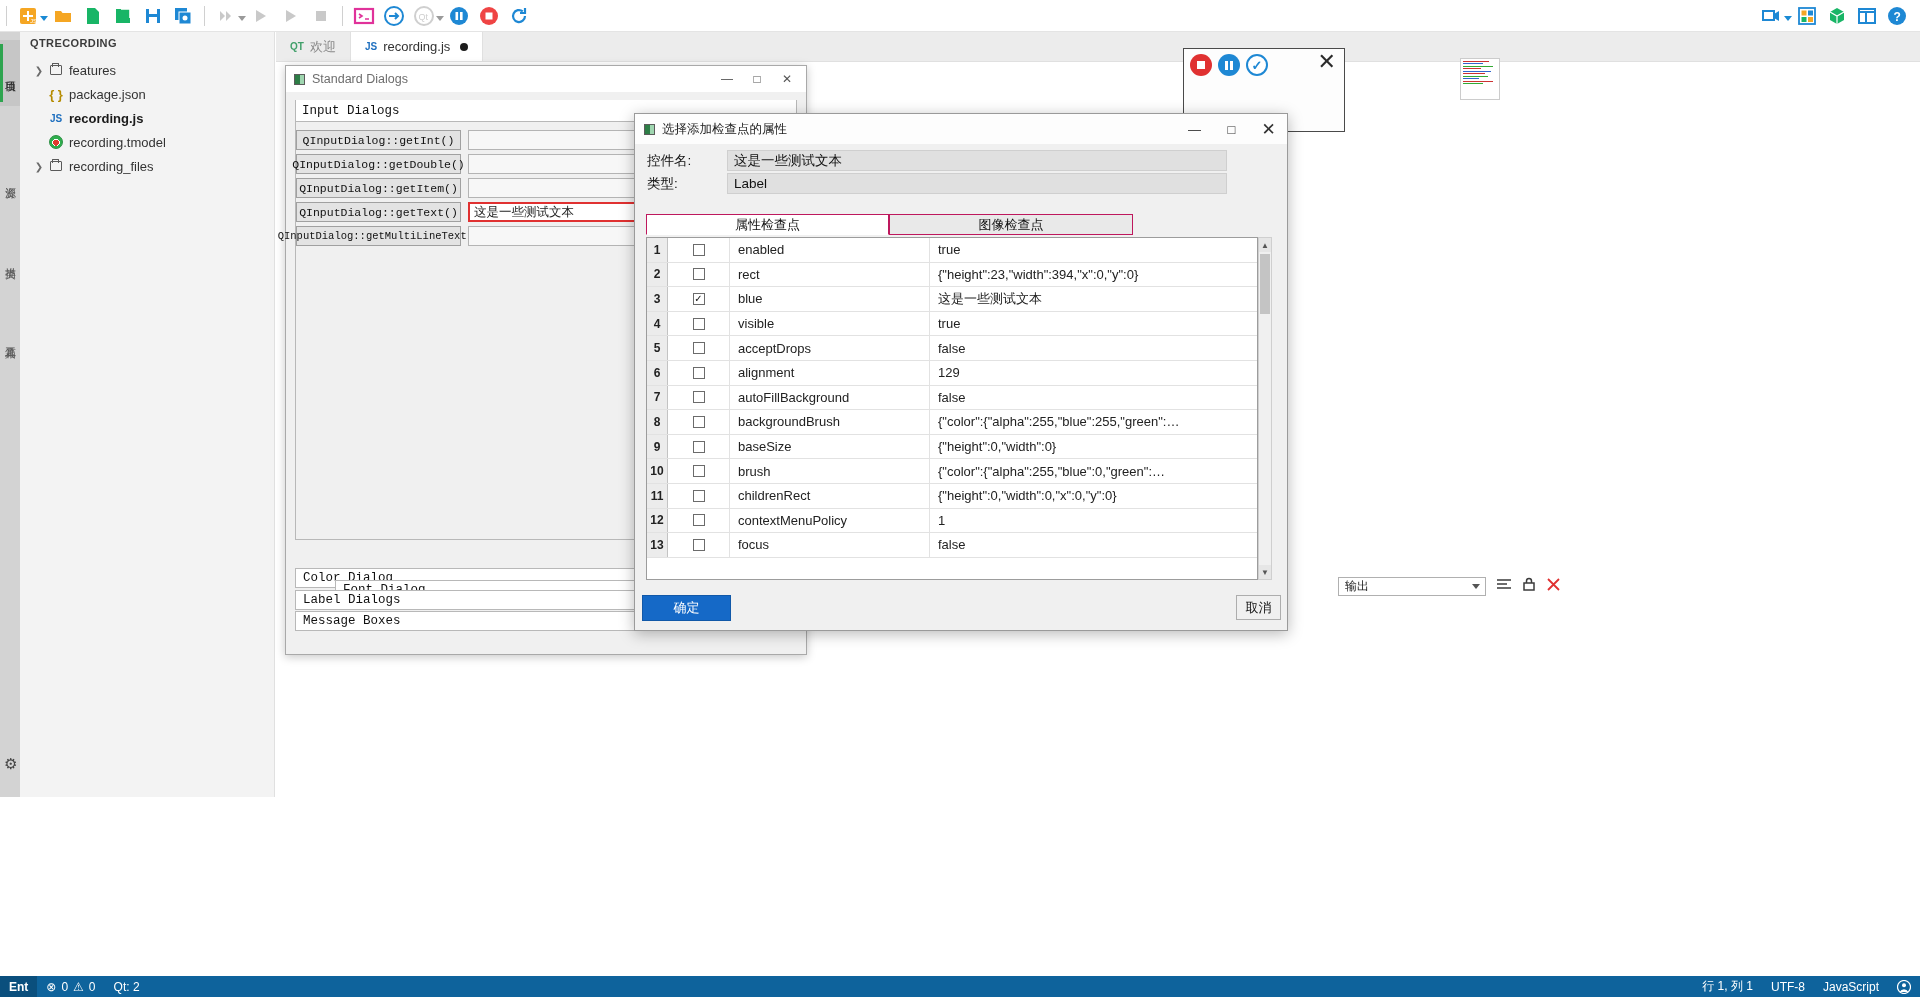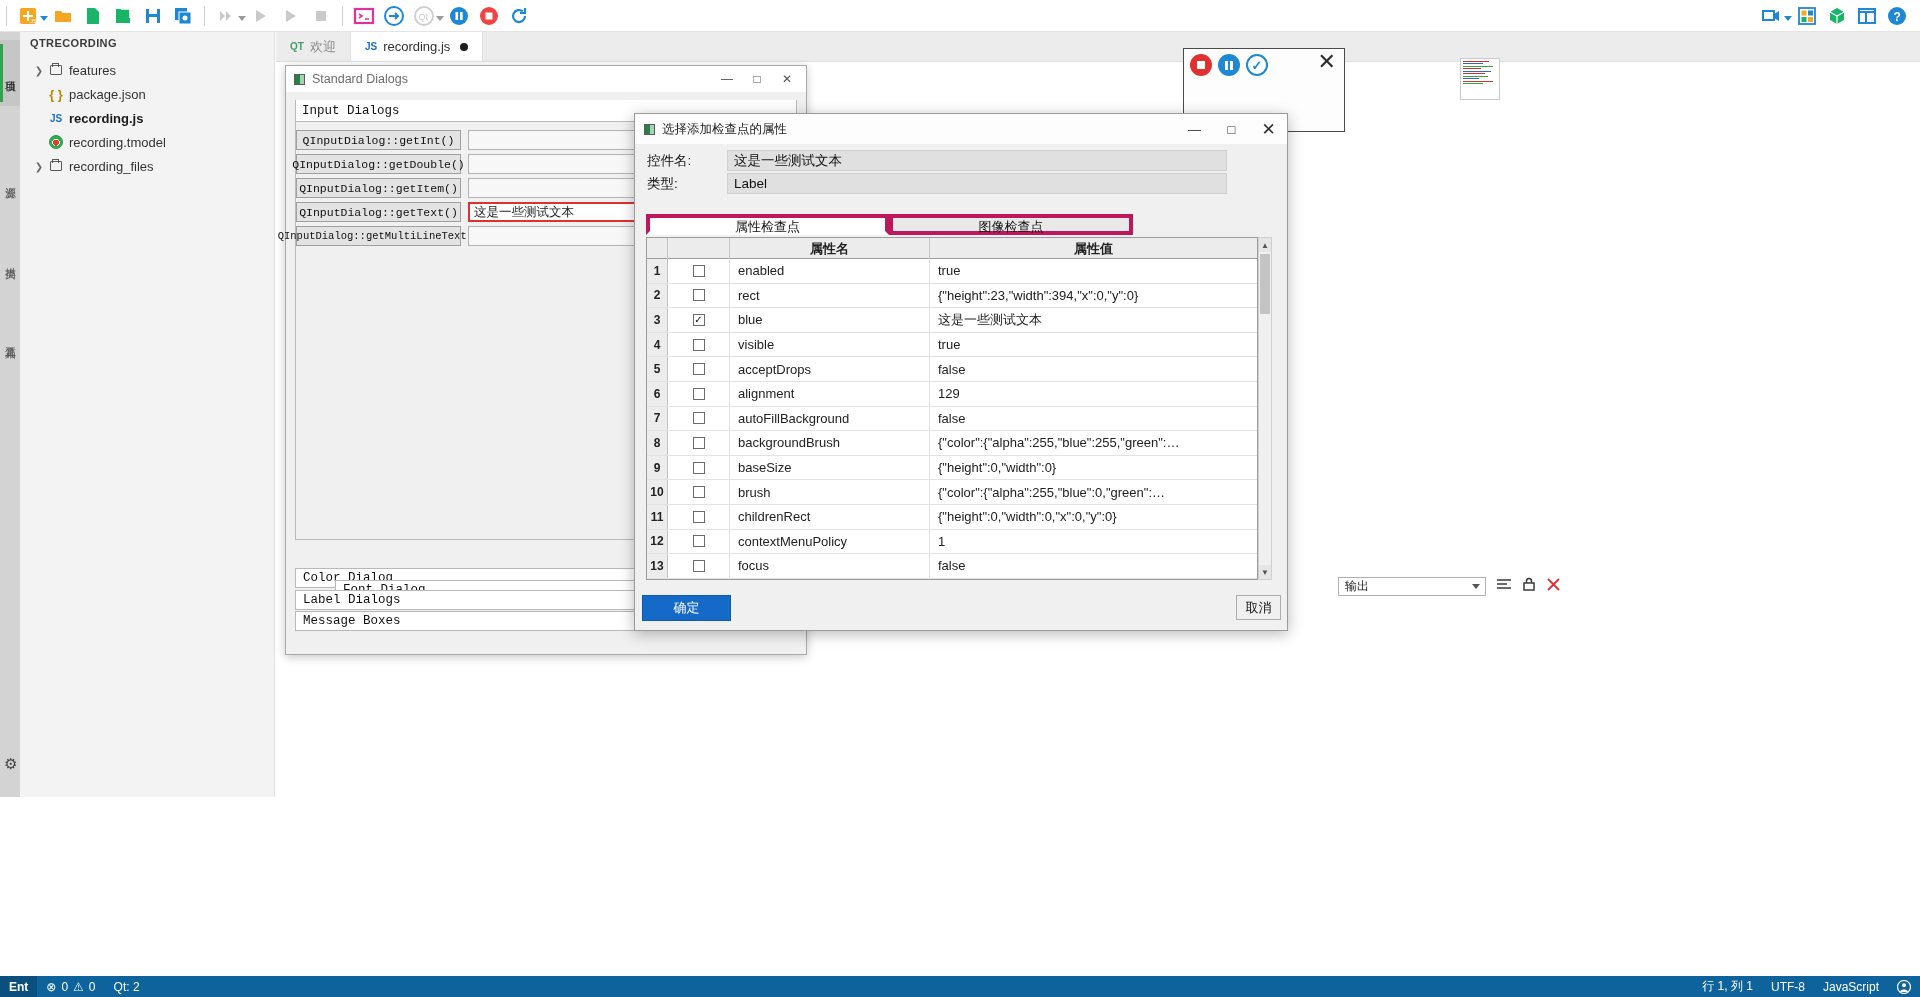--- a/index.html
+++ b/index.html
@@ -158,22 +158,22 @@
   .pw.cl{ font-size:17px;font-weight:300; }
   .frow{ position:absolute;display:flex;align-items:center; }
   .flabel{ width:80px;font-size:13.5px;color:#111; }
   .fval{
     width:500px;height:21px;background:#e0e0e0;border:1px solid #cfcfcf;
     display:flex;align-items:center;padding-left:6px;font-size:13.5px;color:#111;
   }
   
   #ptabs{ position:absolute;left:646px;top:214px;width:487px;height:21px;display:flex; }
   .ptab{
-    height:21px;display:flex;align-items:flex-start;justify-content:center;font-size:13px;
-    border:4px solid #be185d;background:#e9e9e9;color:#111;
+    height:21px;display:flex;align-items:center;justify-content:center;font-size:13px;
+    border:1px solid #be185d;background:#e9e9e9;color:#111;
   }
   .ptab.active{ background:#ffffff;border-bottom-color:#ffffff; }
   
   #ptable{
     position:absolute;left:646px;top:237px;width:612px;height:343px;background:#fff;
     border:1px solid #9c9c9c;overflow:hidden;
   }
   .thead{ display:flex;height:21px;background:#ececec;border-bottom:1px solid #9c9c9c;font-weight:bold;font-size:13px; }
   .th{ display:flex;align-items:center;justify-content:center;border-right:1px solid #c3c3c3;height:21px; }
   .th.num{ width:21px; }
@@ -536,26 +536,20 @@
 <div id="ptabs">
   <div class="ptab active" style="width:243px">
     <span>属性检查点</span>
   </div>
   <div class="ptab" style="width:244px">
     <span>图像检查点</span>
   </div>
 </div>
 
 <div id="ptable">
-  <div class="thead">
-    <div class="th num"></div>
-    <div class="th chk"></div>
-    <div class="th name">属性名</div>
-    <div class="th val">属性值</div>
-  </div>
   <div id="ptable-body">
       <div class="trow">
         <div class="td num">1</div>
         <div class="td chk">
           <span class="cbox"></span>
         </div>
         <div class="td name">enabled</div>
         <div class="td val">true</div>
       </div>
       <div class="trow">

